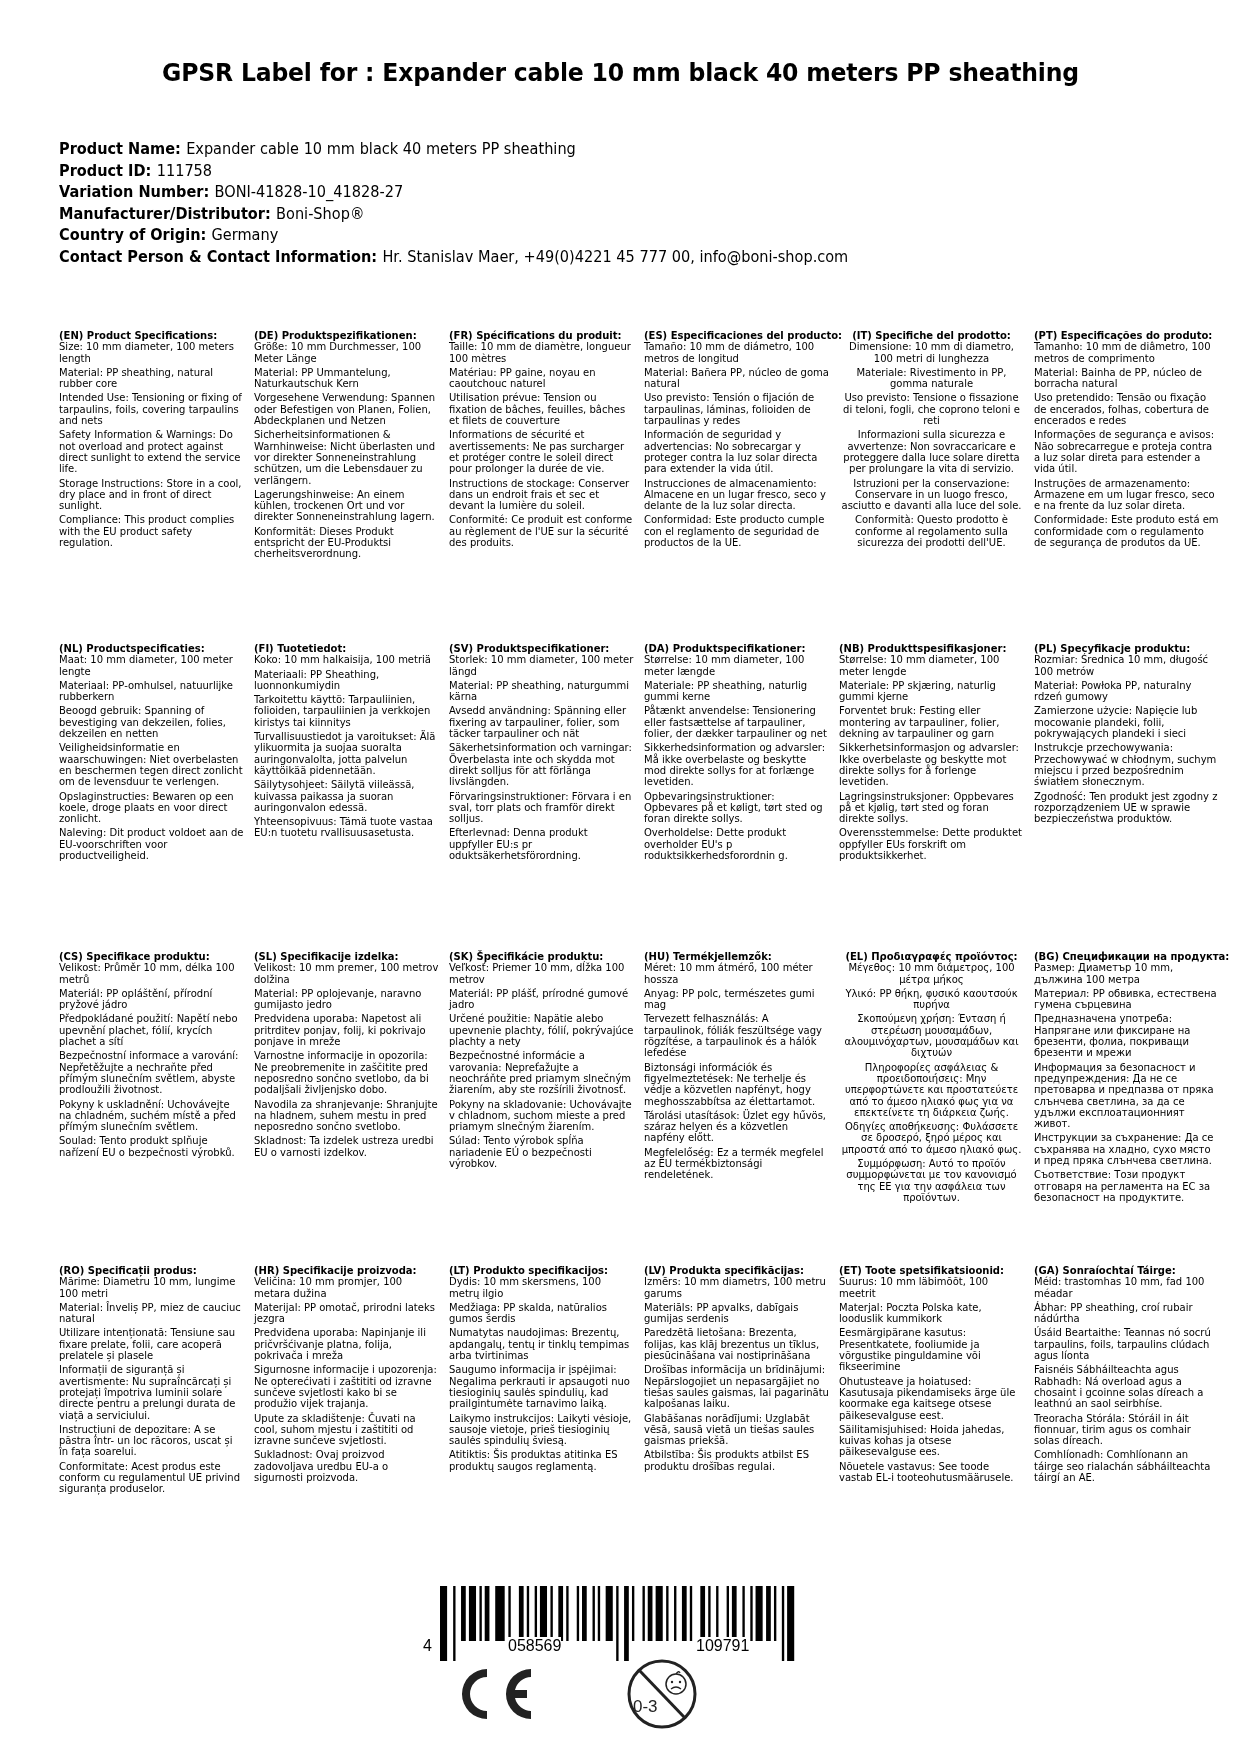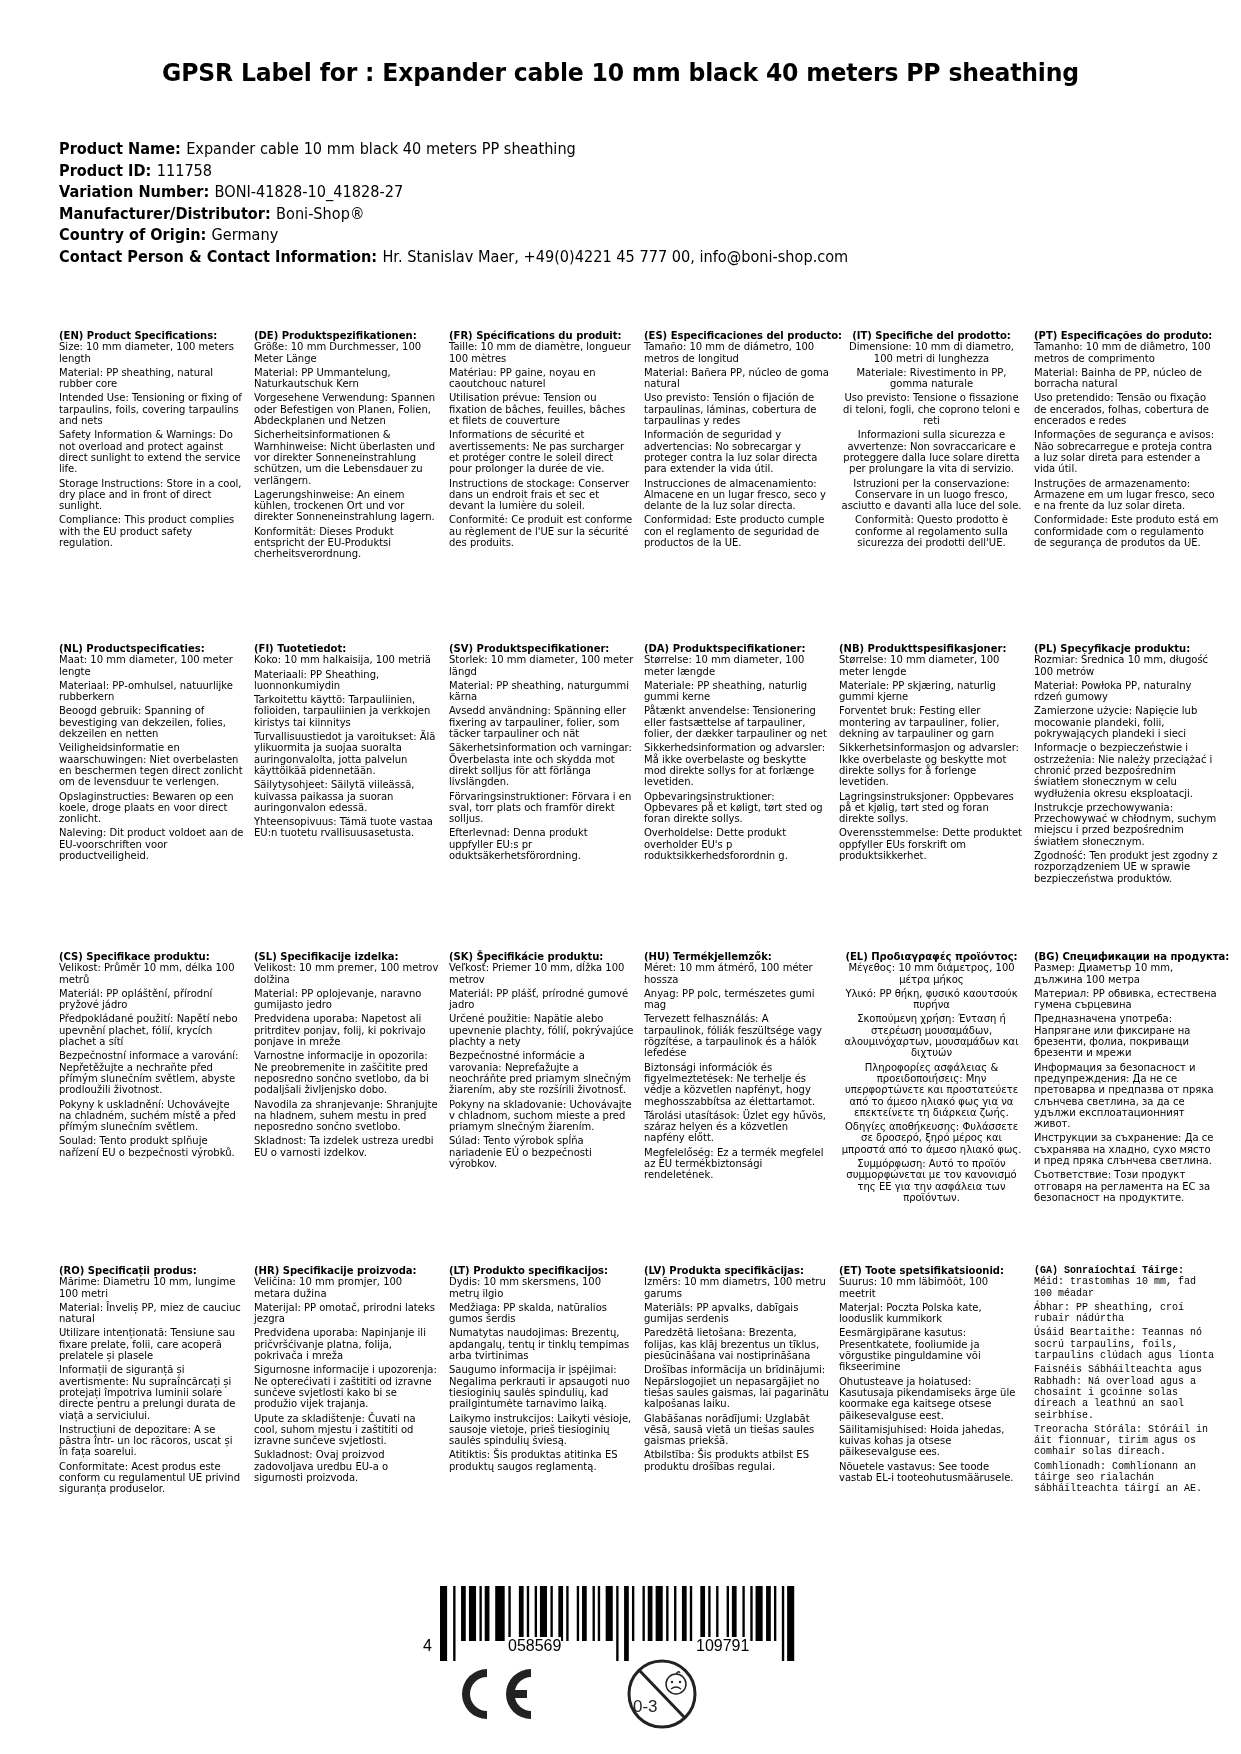--- a/index.html
+++ b/index.html
@@ -63,21 +63,21 @@
         <div class="p">Matériau: PP gaine, noyau en caoutchouc naturel</div>
         <div class="p">Utilisation prévue: Tension ou fixation de bâches, feuilles, bâches et filets de couverture</div>
         <div class="p">Informations de sécurité et avertissements: Ne pas surcharger et protéger contre le soleil direct pour prolonger la durée de vie.</div>
         <div class="p">Instructions de stockage: Conserver dans un endroit frais et sec et devant la lumière du soleil.</div>
         <div class="p">Conformité: Ce produit est conforme au règlement de l'UE sur la sécurité des produits.</div>
       </div>
       <div class="col" style="left: 585px;">
         <div class="h">(ES) Especificaciones del producto:</div>
         <div class="p">Tamaño: 10 mm de diámetro, 100 metros de longitud</div>
         <div class="p">Material: Bañera PP, núcleo de goma natural</div>
-        <div class="p">Uso previsto: Tensión o fijación de tarpaulinas, láminas, cobertura de tarpaulinas y redes</div>
+        <div class="p">Uso previsto: Tensión o fijación de tarpaulinas, láminas, folioiden de tarpaulinas y redes</div>
         <div class="p">Información de seguridad y advertencias: No sobrecargar y proteger contra la luz solar directa para extender la vida útil.</div>
         <div class="p">Instrucciones de almacenamiento: Almacene en un lugar fresco, seco y delante de la luz solar directa.</div>
         <div class="p">Conformidad: Este producto cumple con el reglamento de seguridad de productos de la UE.</div>
       </div>
       <div class="col" style="left: 780px; text-align: center;">
         <div class="h">(IT) Specifiche del prodotto:</div>
         <div class="p">Dimensione: 10 mm di diametro, 100 metri di lunghezza</div>
         <div class="p">Materiale: Rivestimento in PP, gomma naturale</div>
         <div class="p">Uso previsto: Tensione o fissazione di teloni, fogli, che coprono teloni e reti</div>
         <div class="p">Informazioni sulla sicurezza e avvertenze: Non sovraccaricare e proteggere dalla luce solare diretta per prolungare la vita di servizio.</div>
@@ -138,21 +138,20 @@
         <div class="p">Forventet bruk: Festing eller montering av tarpauliner, folier, dekning av tarpauliner og garn</div>
         <div class="p">Sikkerhetsinformasjon og advarsler: Ikke overbelaste og beskytte mot direkte sollys for å forlenge levetiden.</div>
         <div class="p">Lagringsinstruksjoner: Oppbevares på et kjølig, tørt sted og foran direkte sollys.</div>
         <div class="p">Overensstemmelse: Dette produktet oppfyller EUs forskrift om produktsikkerhet.</div>
       </div>
       <div class="col" style="left: 975px;">
         <div class="h">(PL) Specyfikacje produktu:</div>
         <div class="p">Rozmiar: Średnica 10 mm, długość 100 metrów</div>
         <div class="p">Materiał: Powłoka PP, naturalny rdzeń gumowy</div>
         <div class="p">Zamierzone użycie: Napięcie lub mocowanie plandeki, folii, pokrywających plandeki i sieci</div>
-        <div class="p">Informacje o bezpieczeństwie i ostrzeżenia: Nie należy przeciążać i chronić przed bezpośrednim światłem słonecznym w celu wydłużenia okresu eksploatacji.</div>
         <div class="p">Instrukcje przechowywania: Przechowywać w chłodnym, suchym miejscu i przed bezpośrednim światłem słonecznym.</div>
         <div class="p">Zgodność: Ten produkt jest zgodny z rozporządzeniem UE w sprawie bezpieczeństwa produktów.</div>
       </div>
     </div>
     <div class="grid" style="top: 928px;">
       <div class="col" style="left: 0px;">
         <div class="h">(CS) Specifikace produktu:</div>
         <div class="p">Velikost: Průměr 10 mm, délka 100 metrů</div>
         <div class="p">Materiál: PP opláštění, přírodní pryžové jádro</div>
         <div class="p">Předpokládané použití: Napětí nebo upevnění plachet, fólií, krycích plachet a sítí</div>
@@ -245,21 +244,21 @@
       </div>
       <div class="col" style="left: 780px;">
         <div class="h">(ET) Toote spetsifikatsioonid:</div>
         <div class="p">Suurus: 10 mm läbimõõt, 100 meetrit</div>
         <div class="p">Materjal: Poczta Polska kate, looduslik kummikork</div>
         <div class="p">Eesmärgipärane kasutus: Presentkatete, fooliumide ja võrgustike pinguldamine või fikseerimine</div>
         <div class="p">Ohutusteave ja hoiatused: Kasutusaja pikendamiseks ärge üle koormake ega kaitsege otsese päikesevalguse eest.</div>
         <div class="p">Säilitamisjuhised: Hoida jahedas, kuivas kohas ja otsese päikesevalguse ees.</div>
         <div class="p">Nõuetele vastavus: See toode vastab EL-i tooteohutusmäärusele.</div>
       </div>
-      <div class="col" style="left: 975px; font-family: Liberation Mono, monospace;">
+      <div class="col" style="left: 975px;">
         <div class="h">(GA) Sonraíochtaí Táirge:</div>
         <div class="p">Méid: trastomhas 10 mm, fad 100 méadar</div>
         <div class="p">Ábhar: PP sheathing, croí rubair nádúrtha</div>
         <div class="p">Úsáid Beartaithe: Teannas nó socrú tarpaulins, foils, tarpaulins clúdach agus líonta</div>
         <div class="p">Faisnéis Sábháilteachta agus Rabhadh: Ná overload agus a chosaint i gcoinne solas díreach a leathnú an saol seirbhíse.</div>
         <div class="p">Treoracha Stórála: Stóráil in áit fionnuar, tirim agus os comhair solas díreach.</div>
         <div class="p">Comhlíonadh: Comhlíonann an táirge seo rialachán sábháilteachta táirgí an AE.</div>
       </div>
     </div>
   </div>

